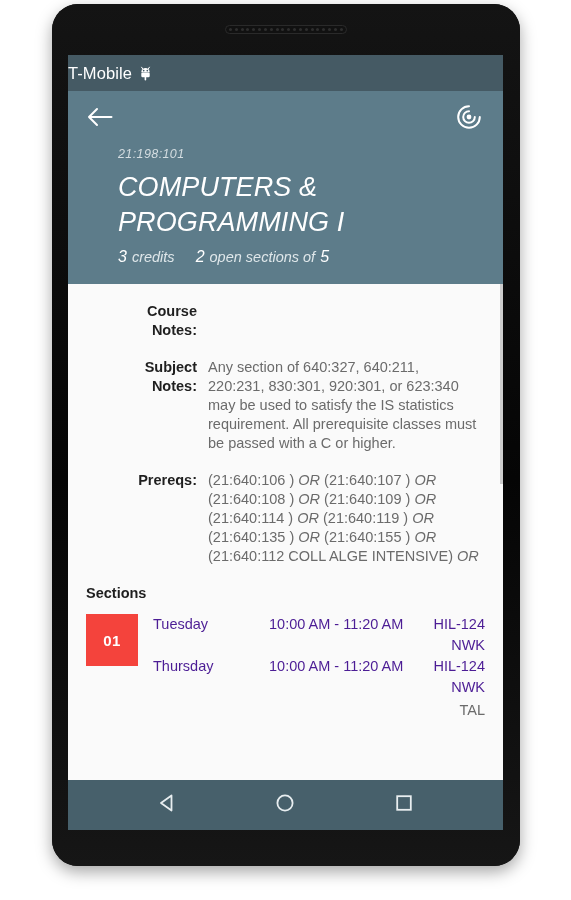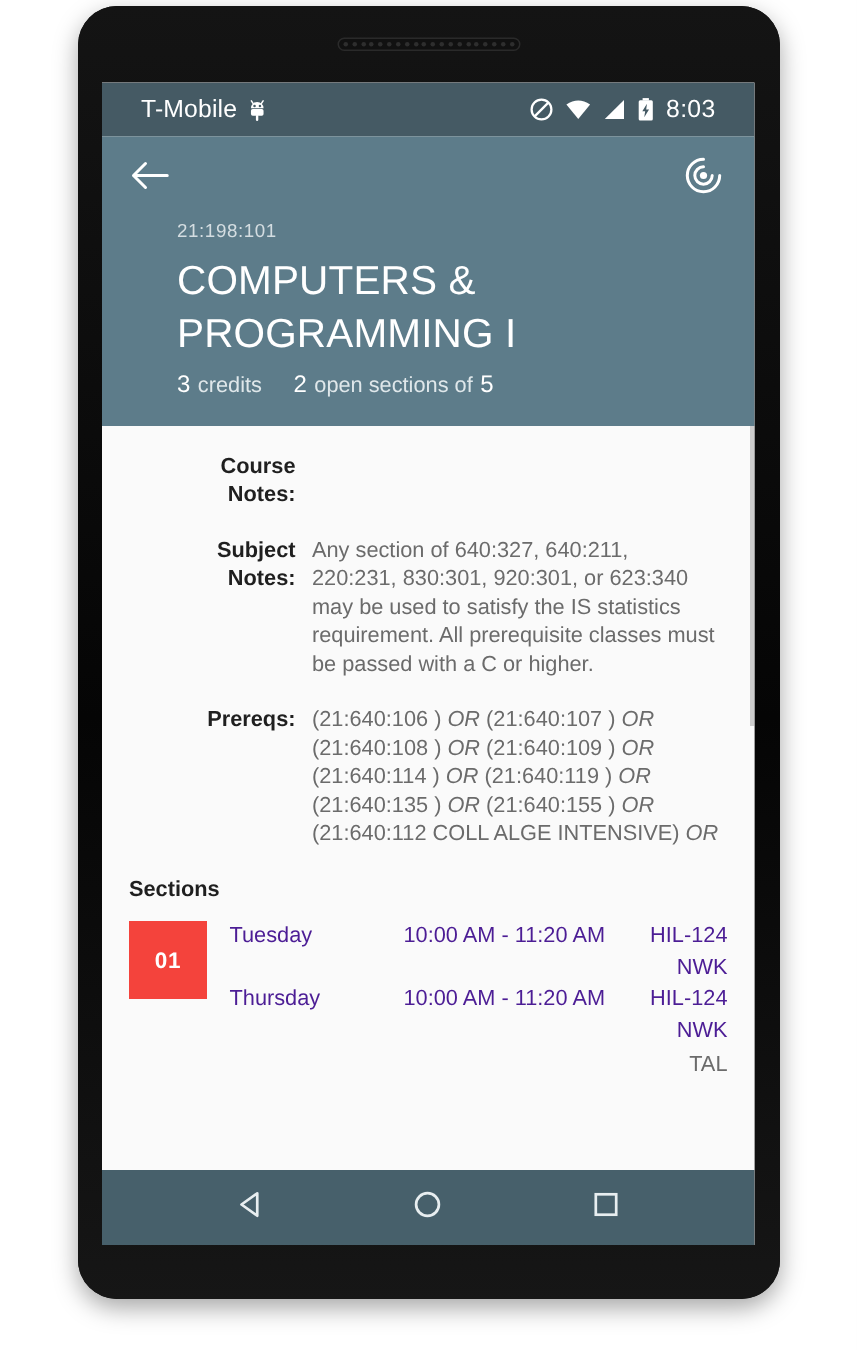--- a/index.html
+++ b/index.html
@@ -64,21 +64,21 @@
     flex-direction: column;
   }
 
   
   #status-bar {
     height: 36px;
     flex: 0 0 36px;
     background: #455a64;
     display: flex;
     align-items: center;
-    padding: 0 26px;
+    padding: 0 0;
     color: #ffffff;
   }
   #carrier-name {
     font-size: 16.5px;
     font-weight: 400;
     letter-spacing: 0.1px;
   }
   #status-left { display: flex; align-items: center; gap: 7px; }
   #status-right {
     margin-left: auto;
@@ -108,21 +108,21 @@
     cursor: pointer;
     margin-left: -4px;
   }
   #track-button {
     width: 40px; height: 40px;
     margin-left: auto;
     display: flex; align-items: center; justify-content: center;
     cursor: pointer;
     margin-right: -2px;
   }
-  #course-header { padding: 0 20px 0 50px; }
+  #course-header { padding: 0 20px 0 50px; font-style: italic; }
   #course-code {
     color: #d4dde1;
     font-size: 12.5px;
     letter-spacing: 0.4px;
     margin-bottom: 9px;
   }
   #course-title {
     color: #ffffff;
     font-size: 27px;
     line-height: 35px;
@@ -286,46 +286,20 @@
             <path d="M2.6 1.2 L3.7 2.9 M10.4 1.2 L9.3 2.9" stroke="#fff" stroke-width="1" fill="none" stroke-linecap="round"></path>
             <path d="M2.3 6.2 a4.2 4.2 0 0 1 8.4 0 z" fill="#fff"></path>
             <rect x="2.3" y="6.6" width="8.4" height="4.6" rx="1.2" fill="#fff"></rect>
             <rect x="5.6" y="10.6" width="1.6" height="4" rx="0.8" fill="#fff"></rect>
             <circle cx="4.7" cy="4.6" r="0.85" fill="#455a64"></circle>
             <circle cx="8.3" cy="4.6" r="0.85" fill="#455a64"></circle>
           </svg>
         </span>
       </div>
 
-      <div id="status-right">
-        <span>
-          <svg class="sb-icon" width="16" height="16" viewBox="0 0 16 16">
-            <circle cx="8" cy="8" r="6.6" fill="none" stroke="#fff" stroke-width="1.5"></circle>
-            <line x1="3.6" y1="12.4" x2="12.4" y2="3.6" stroke="#fff" stroke-width="1.5"></line>
-          </svg>
-        </span>
-        <span>
-          <svg class="sb-icon" width="17" height="14" viewBox="0 0 17 14">
-            <path d="M0.6 3.6 Q8.5 -1.6 16.4 3.6 L8.5 13.4 Z" fill="#fff"></path>
-          </svg>
-        </span>
-        <span>
-          <svg class="sb-icon" width="15" height="14" viewBox="0 0 15 14">
-            <path d="M14 0.6 L14 13.4 L1.2 13.4 Z" fill="#fff"></path>
-          </svg>
-        </span>
-        <span>
-          <svg class="sb-icon" width="11" height="16" viewBox="0 0 11 16">
-            <rect x="3.4" y="0.4" width="4.2" height="1.6" fill="#fff"></rect>
-            <rect x="0.8" y="1.8" width="9.4" height="13.6" rx="1" fill="#fff"></rect>
-            <path d="M6.3 4.1 L3.2 9.1 L5.1 9.1 L4.5 13.2 L7.7 8.0 L5.8 8.0 Z" fill="#455a64"></path>
-          </svg>
-        </span>
-        <span id="clock">8:03</span>
-      </div>
     </div>
 
     <div id="app-bar">
       <div id="app-bar-top">
         <div id="back-button">
           <span>
             <svg width="26" height="22" viewBox="0 0 26 22">
               <path d="M24.5 11 L2 11 M10 3 L2 11 L10 19" stroke="#ffffff" stroke-width="2" fill="none" stroke-linecap="round" stroke-linejoin="round"></path>
             </svg>
           </span>

